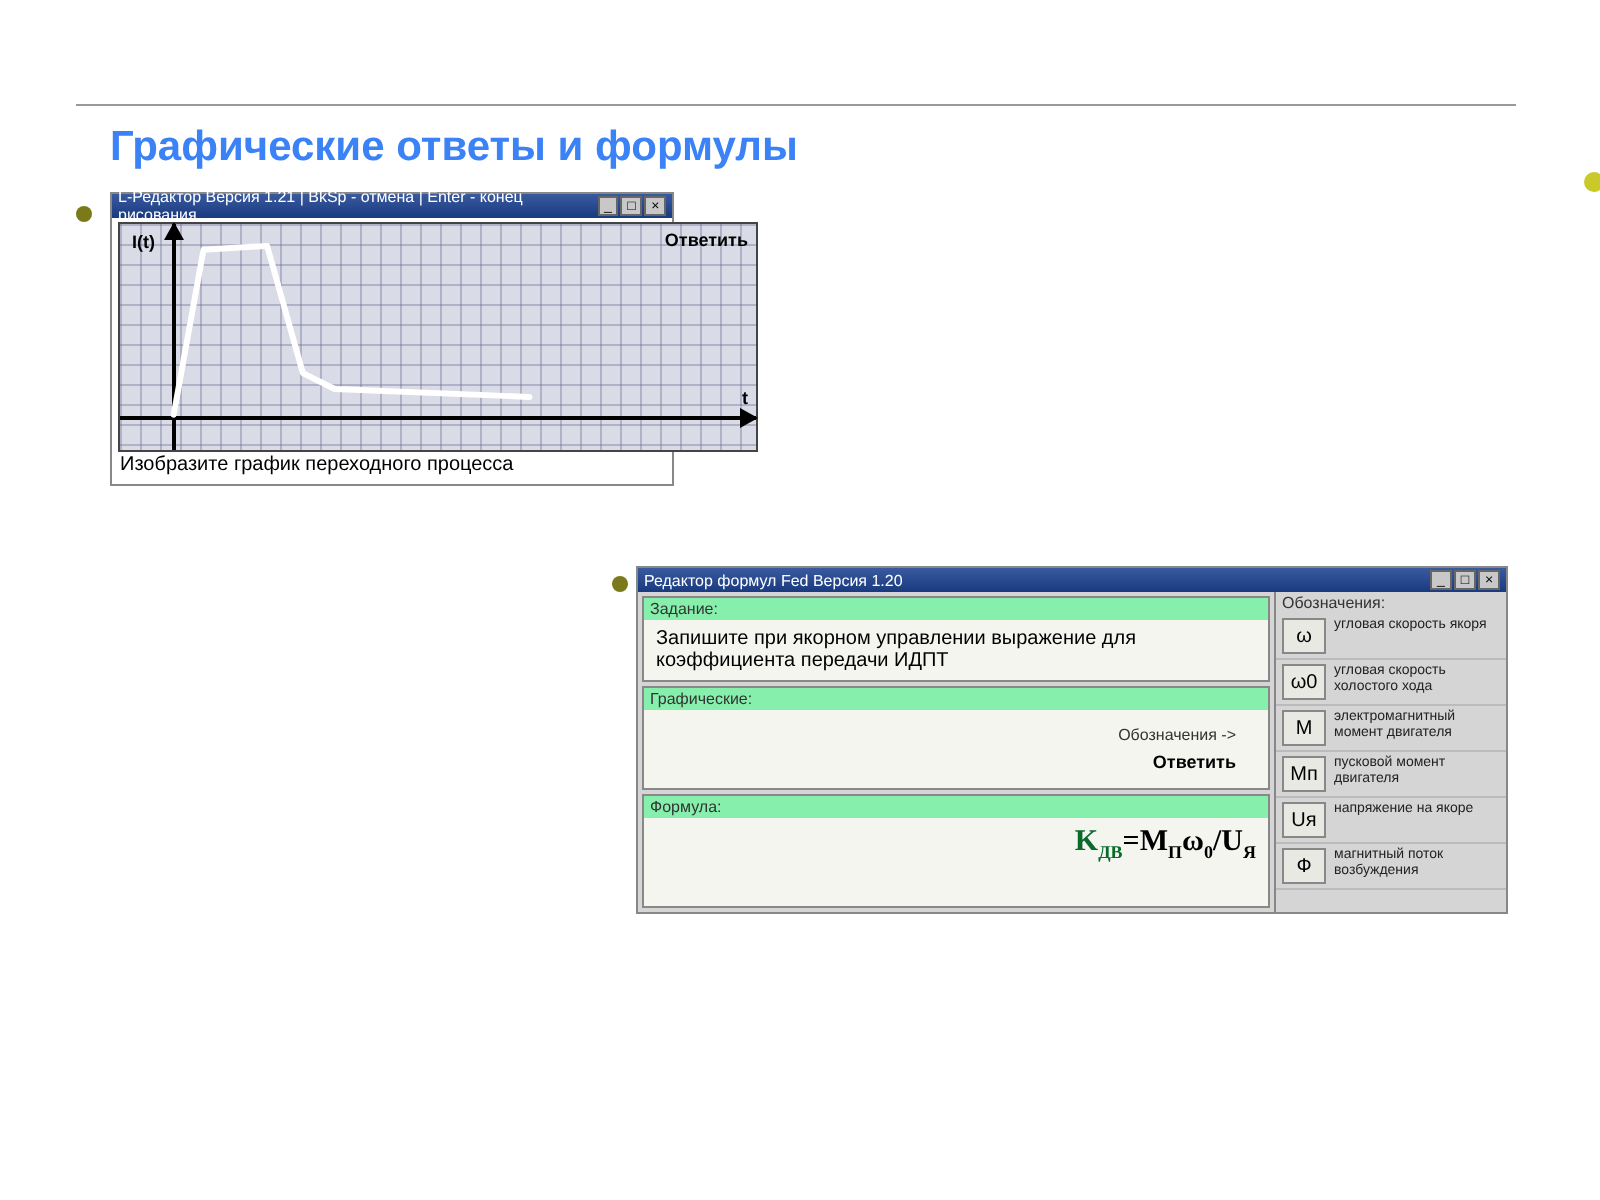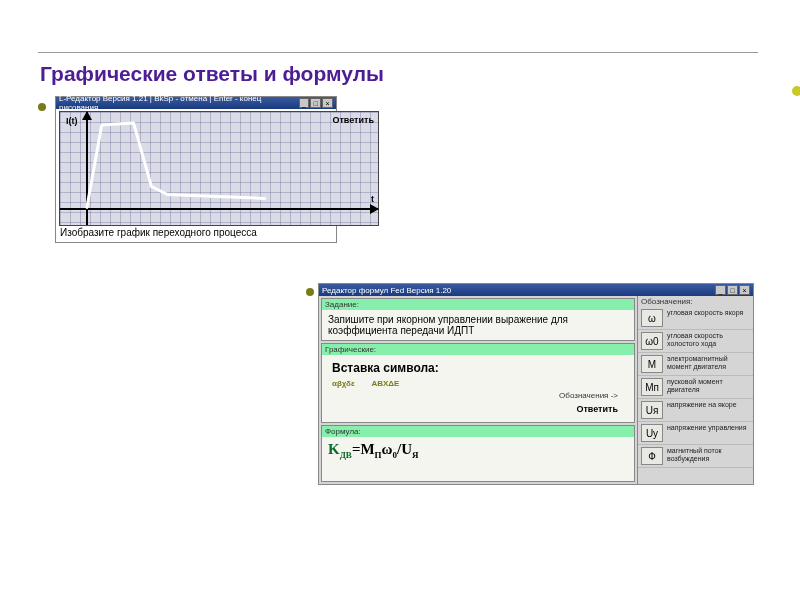--- a/index.html
+++ b/index.html
@@ -1,18 +1,18 @@
 <!DOCTYPE html>
 <html><head>
 <meta charset="utf-8">
 <style>
   * { box-sizing: border-box; }
   body { margin: 0; width: 800px; height: 600px; background: #fff; font-family: "Arial", sans-serif; position: relative; overflow: hidden; }
 
-  .slide-title { position: absolute; left: 40px; top: 62px; font-size: 21px; font-weight: bold; color: #4c1d95; }
+  .slide-title { position: absolute; left: 55px; top: 62px; font-size: 21px; font-weight: bold; color: #3b82f6; }
   .hr { position: absolute; left: 38px; top: 52px; width: 720px; height: 1px; background: #999; }
 
   
   .dots { position: absolute; right: 8px; top: 6px; }
   .dot { position: absolute; border-radius: 50%; }
 
   
   .bullet { position: absolute; width: 8px; height: 8px; border-radius: 50%; background: #7a7a1a; }
   .bullet.b1 { left: 38px; top: 103px; }
   .bullet.b2 { left: 306px; top: 288px; }
@@ -110,34 +110,28 @@
   <div class="body">
     <div class="left-pane">
       <div class="sect">
         <div class="sect-hdr">Задание:</div>
         <div class="sect-body" style="min-height:30px;">Запишите при якорном управлении выражение для коэффициента передачи ИДПТ</div>
       </div>
       <div class="sect">
         <div class="sect-hdr">Графические:</div>
         <div class="sect-body" style="padding:6px 10px;">
           <div class="insert-row">
-            <div class="col">
-              <div class="hdr">Вставка символа:</div>
-              <span class="symlinks">αβχδε</span>
-              &nbsp;&nbsp;&nbsp;
-              <span class="symlinks">ABXΔE</span>
-            </div>
           </div>
           <div class="obzn">Обозначения -&gt;</div>
           <div class="answer2">Ответить</div>
         </div>
       </div>
       <div class="sect">
         <div class="sect-hdr">Формула:</div>
-        <div class="sect-body" style="min-height:44px;">
+        <div class="sect-body" style="min-height:44px;text-align:right;">
           <span class="formula">
             <span class="k">K</span><span class="sub k">ДВ</span><span style="color:#000;">=M</span><span class="sub" style="color:#000;">П</span><span style="color:#000;">ω</span><span class="sub" style="color:#000;">0</span><span style="color:#000;">/U</span><span class="sub" style="color:#000;">Я</span>
           </span>
         </div>
       </div>
     </div>
     <div class="right-pane">
       <div class="sect-hdr" style="background:#d5d5d5;">Обозначения:</div>
       <div id="legend-list">
           <div class="legend-item">
@@ -154,23 +148,19 @@
           </div>
           <div class="legend-item">
             <div class="legend-sym">Mп</div>
             <div class="legend-txt">пусковой момент двигателя</div>
           </div>
           <div class="legend-item">
             <div class="legend-sym">Uя</div>
             <div class="legend-txt">напряжение на якоре</div>
           </div>
           <div class="legend-item">
-            <div class="legend-sym">Uу</div>
-            <div class="legend-txt">напряжение управления</div>
-          </div>
-          <div class="legend-item">
             <div class="legend-sym">Ф</div>
             <div class="legend-txt">магнитный поток возбуждения</div>
           </div>
         </div>
     </div>
   </div>
 </div>
 
 </body></html>

